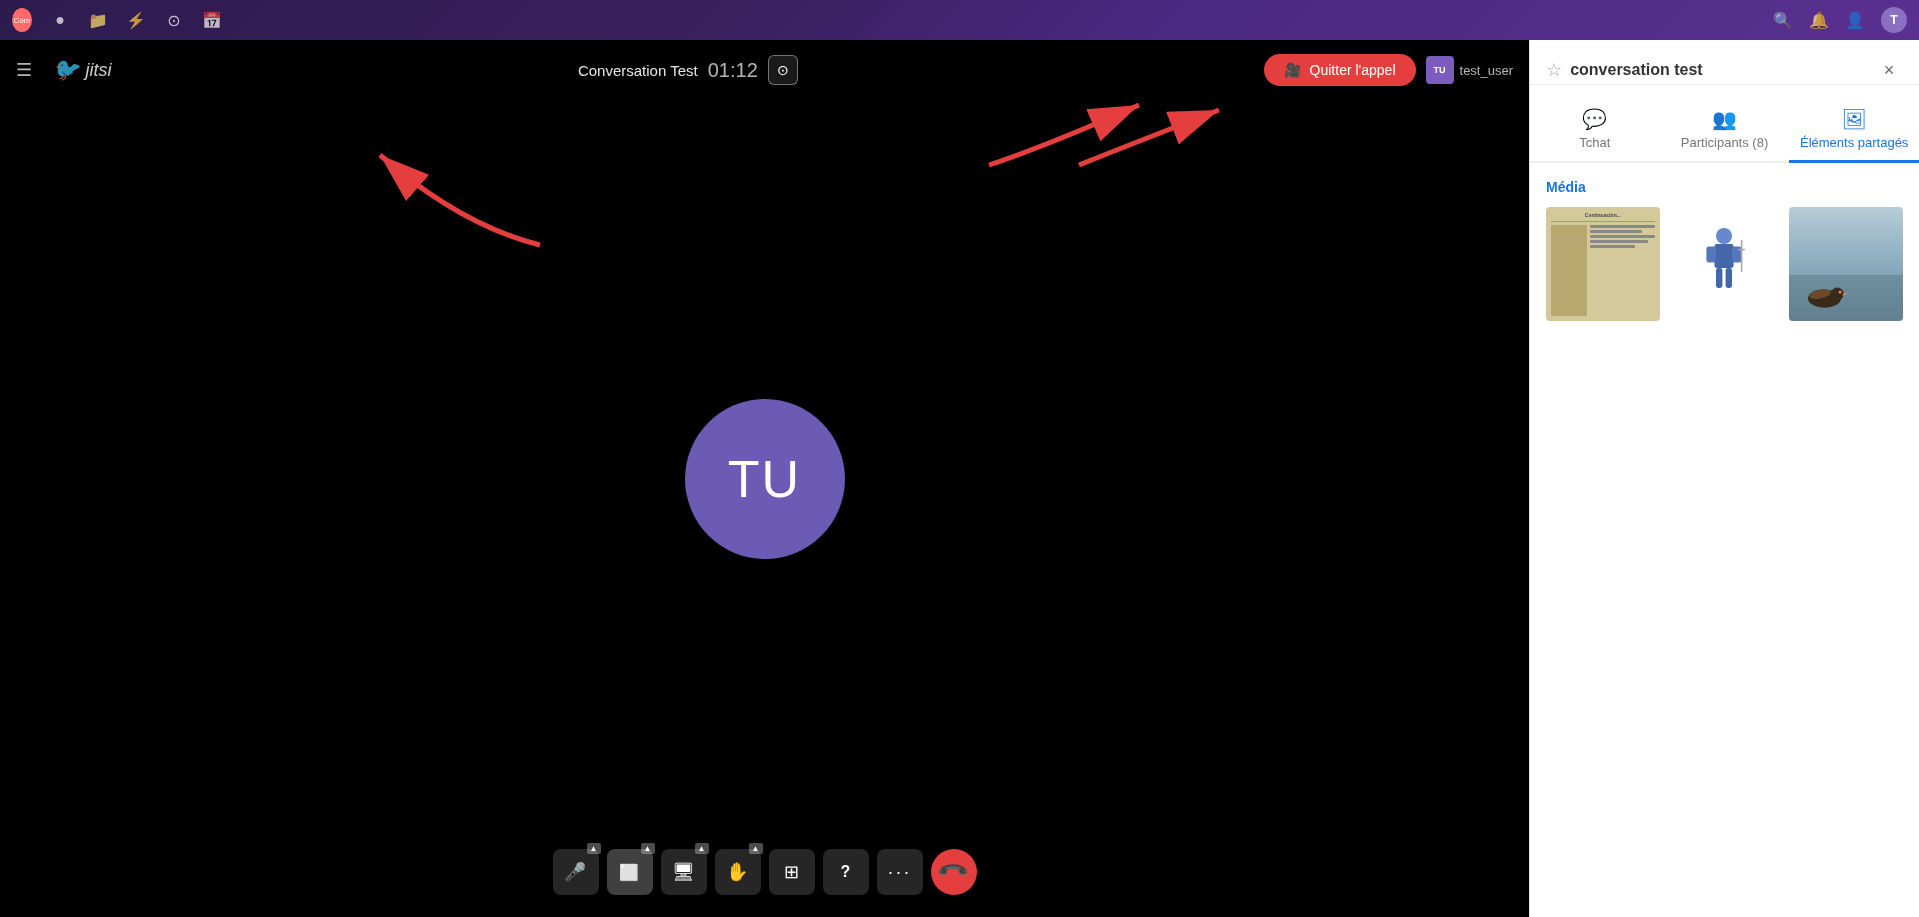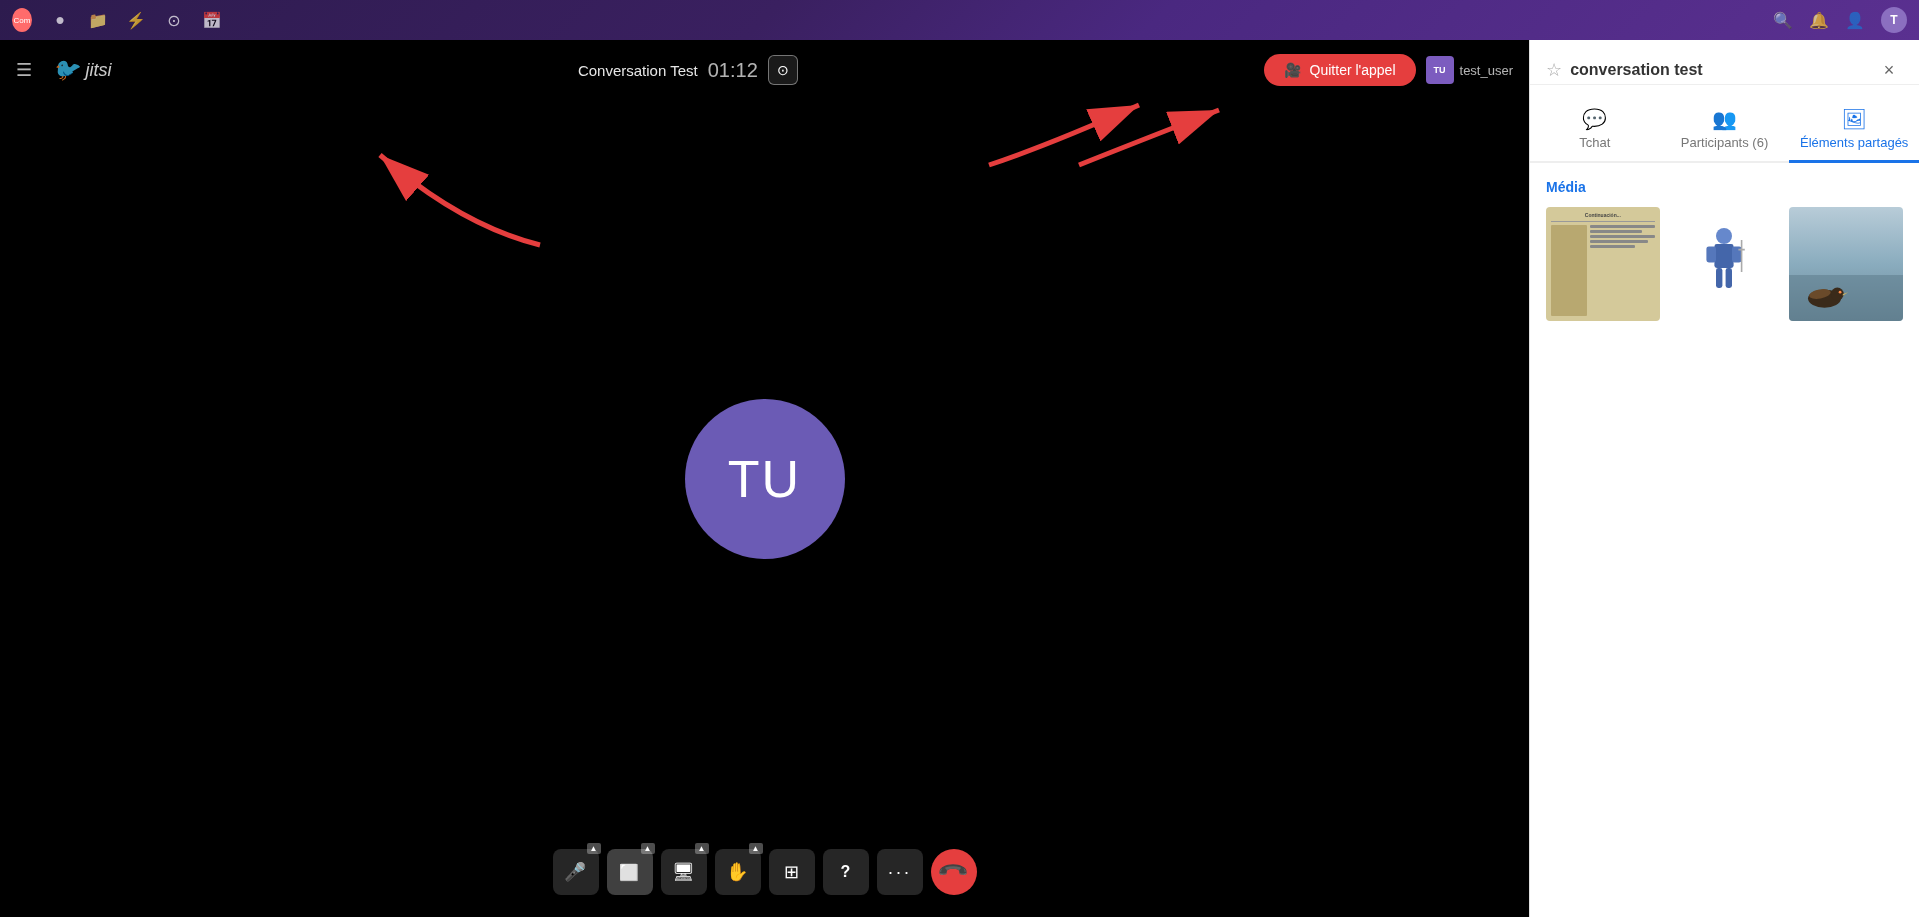--- a/index.html
+++ b/index.html
@@ -488,21 +488,21 @@
       </button>
     </div>
 
     <div class="panel-tabs">
       <div class="panel-tab">
         <span class="panel-tab-icon">💬</span>
         <span>Tchat</span>
       </div>
       <div class="panel-tab">
         <span class="panel-tab-icon">👥</span>
-        <span>Participants (6)</span>
+        <span>Participants (8)</span>
       </div>
       <div class="panel-tab active">
         <span class="panel-tab-icon">🖼</span>
         <span>Éléments partagés</span>
       </div>
     </div>
 
     <div class="panel-content">
       <div class="media-section-title">Média</div>
       <div class="media-grid">

